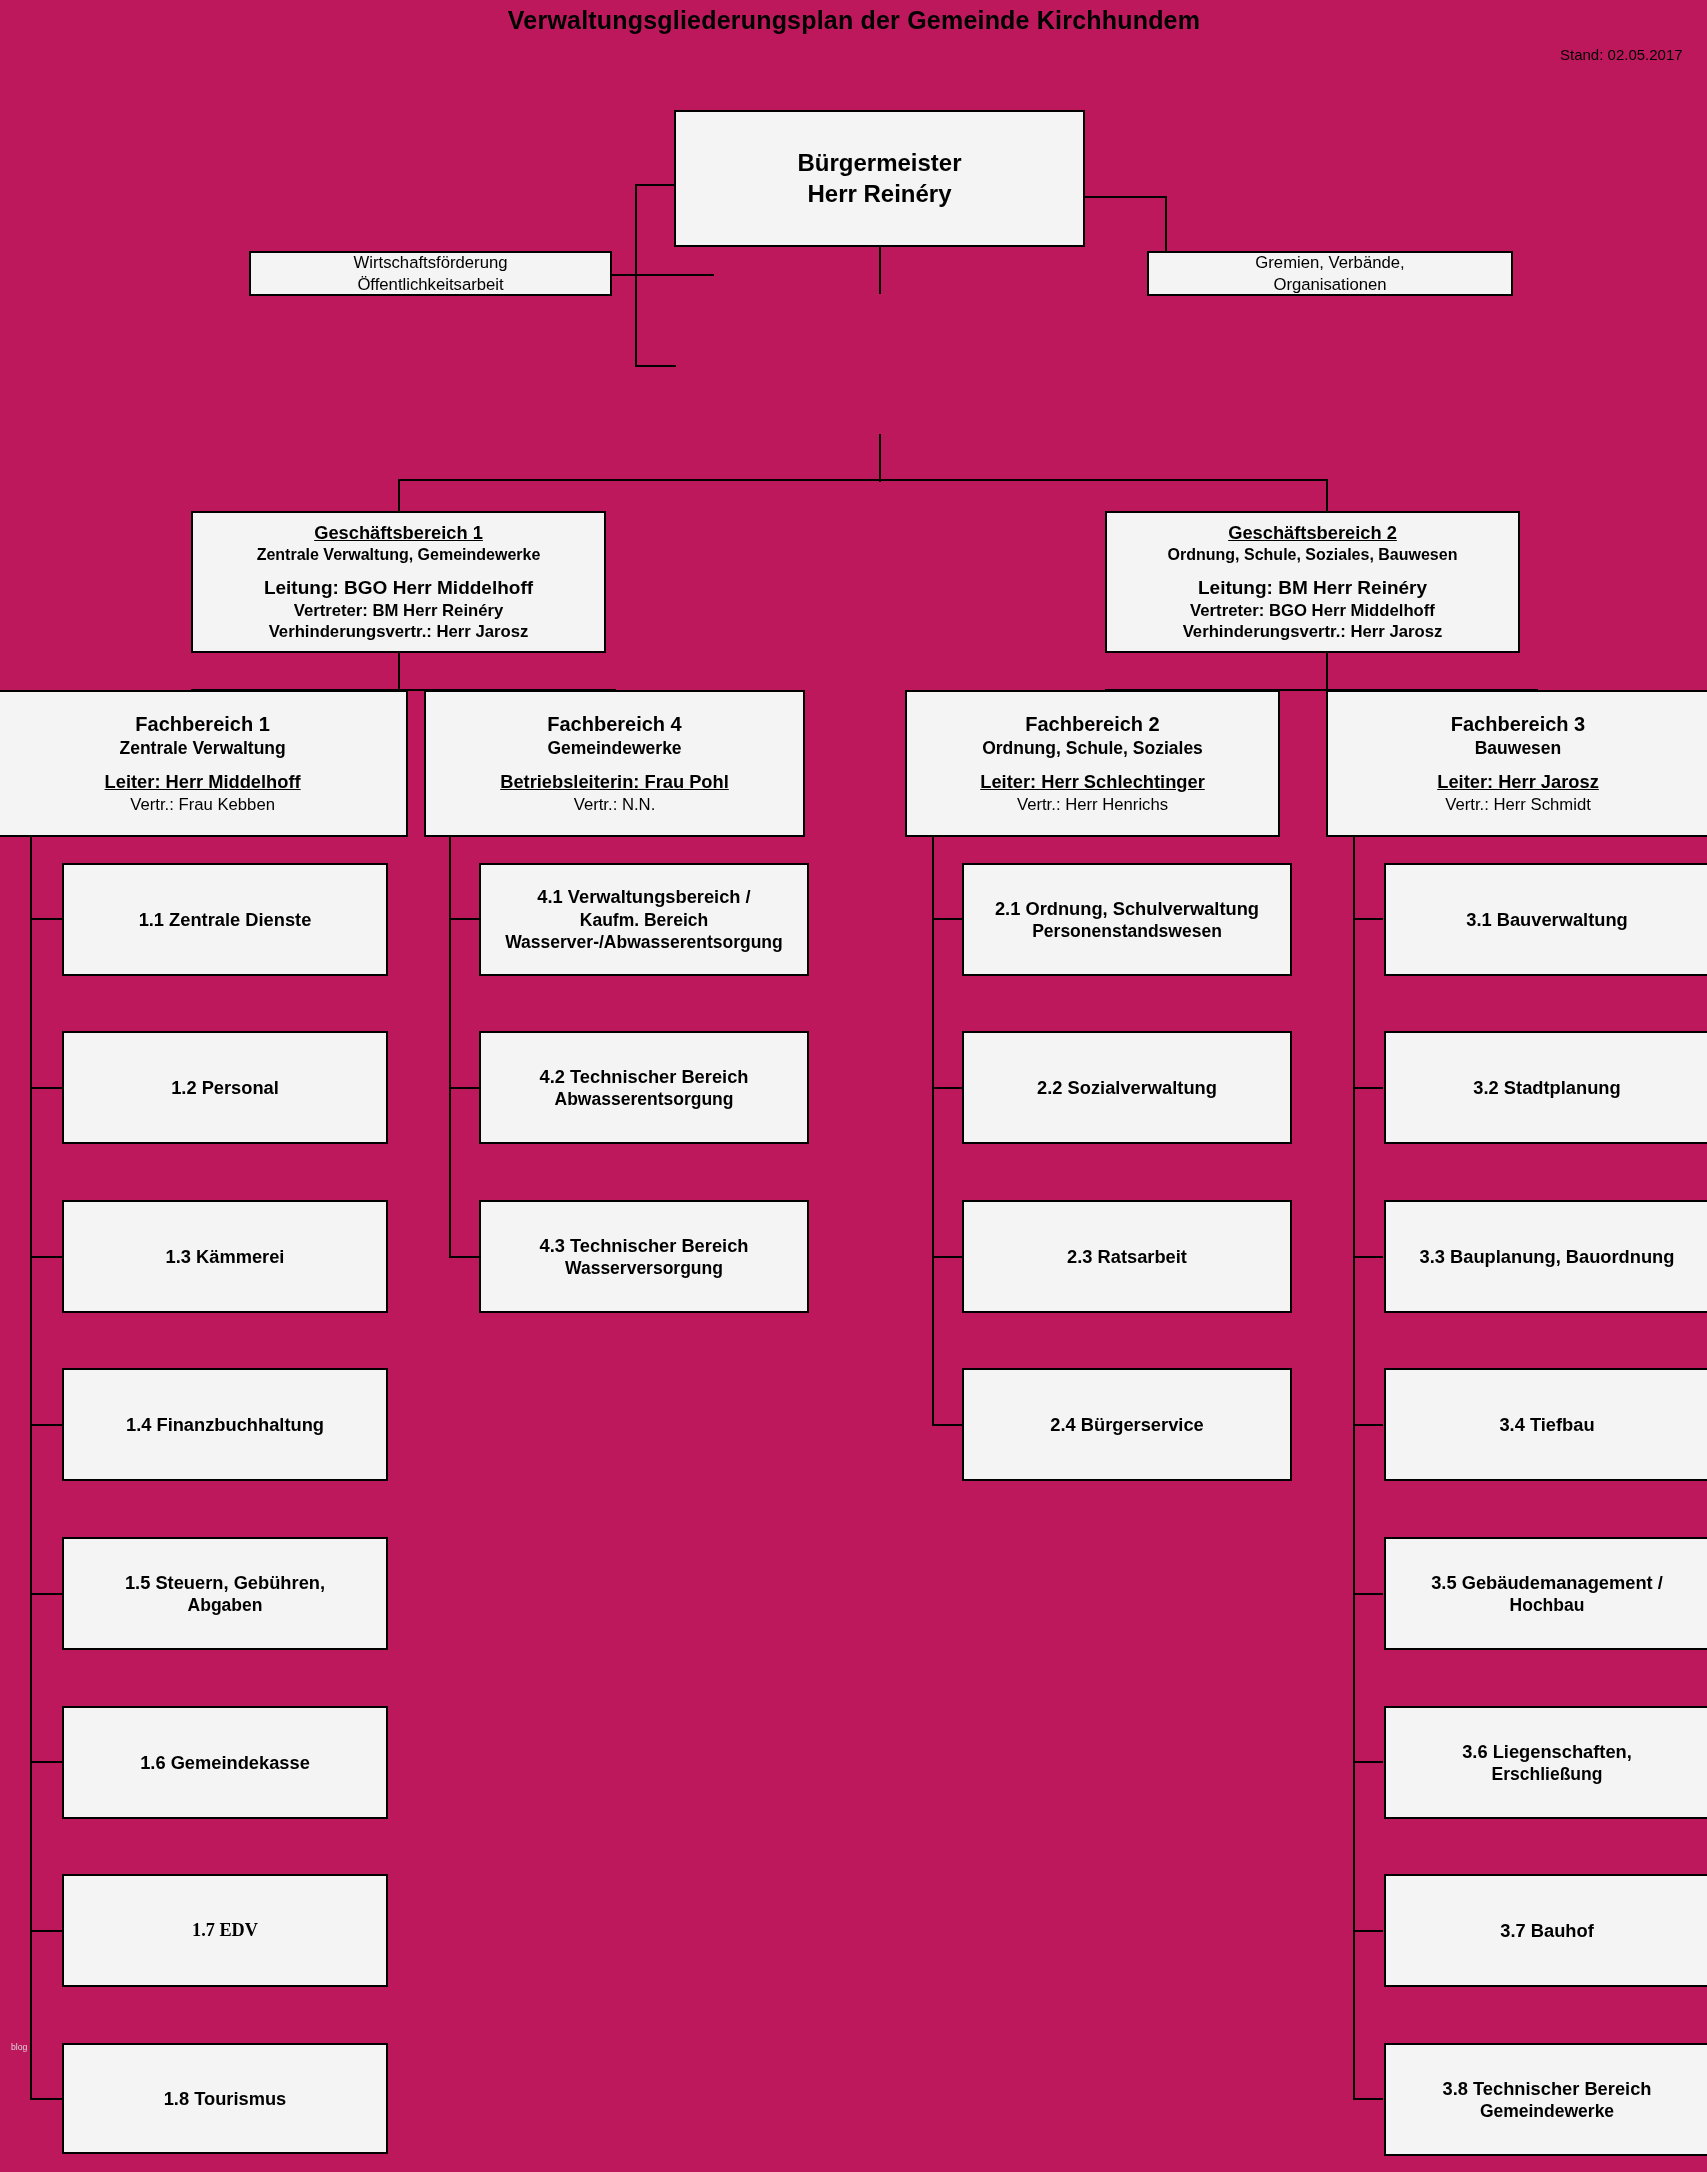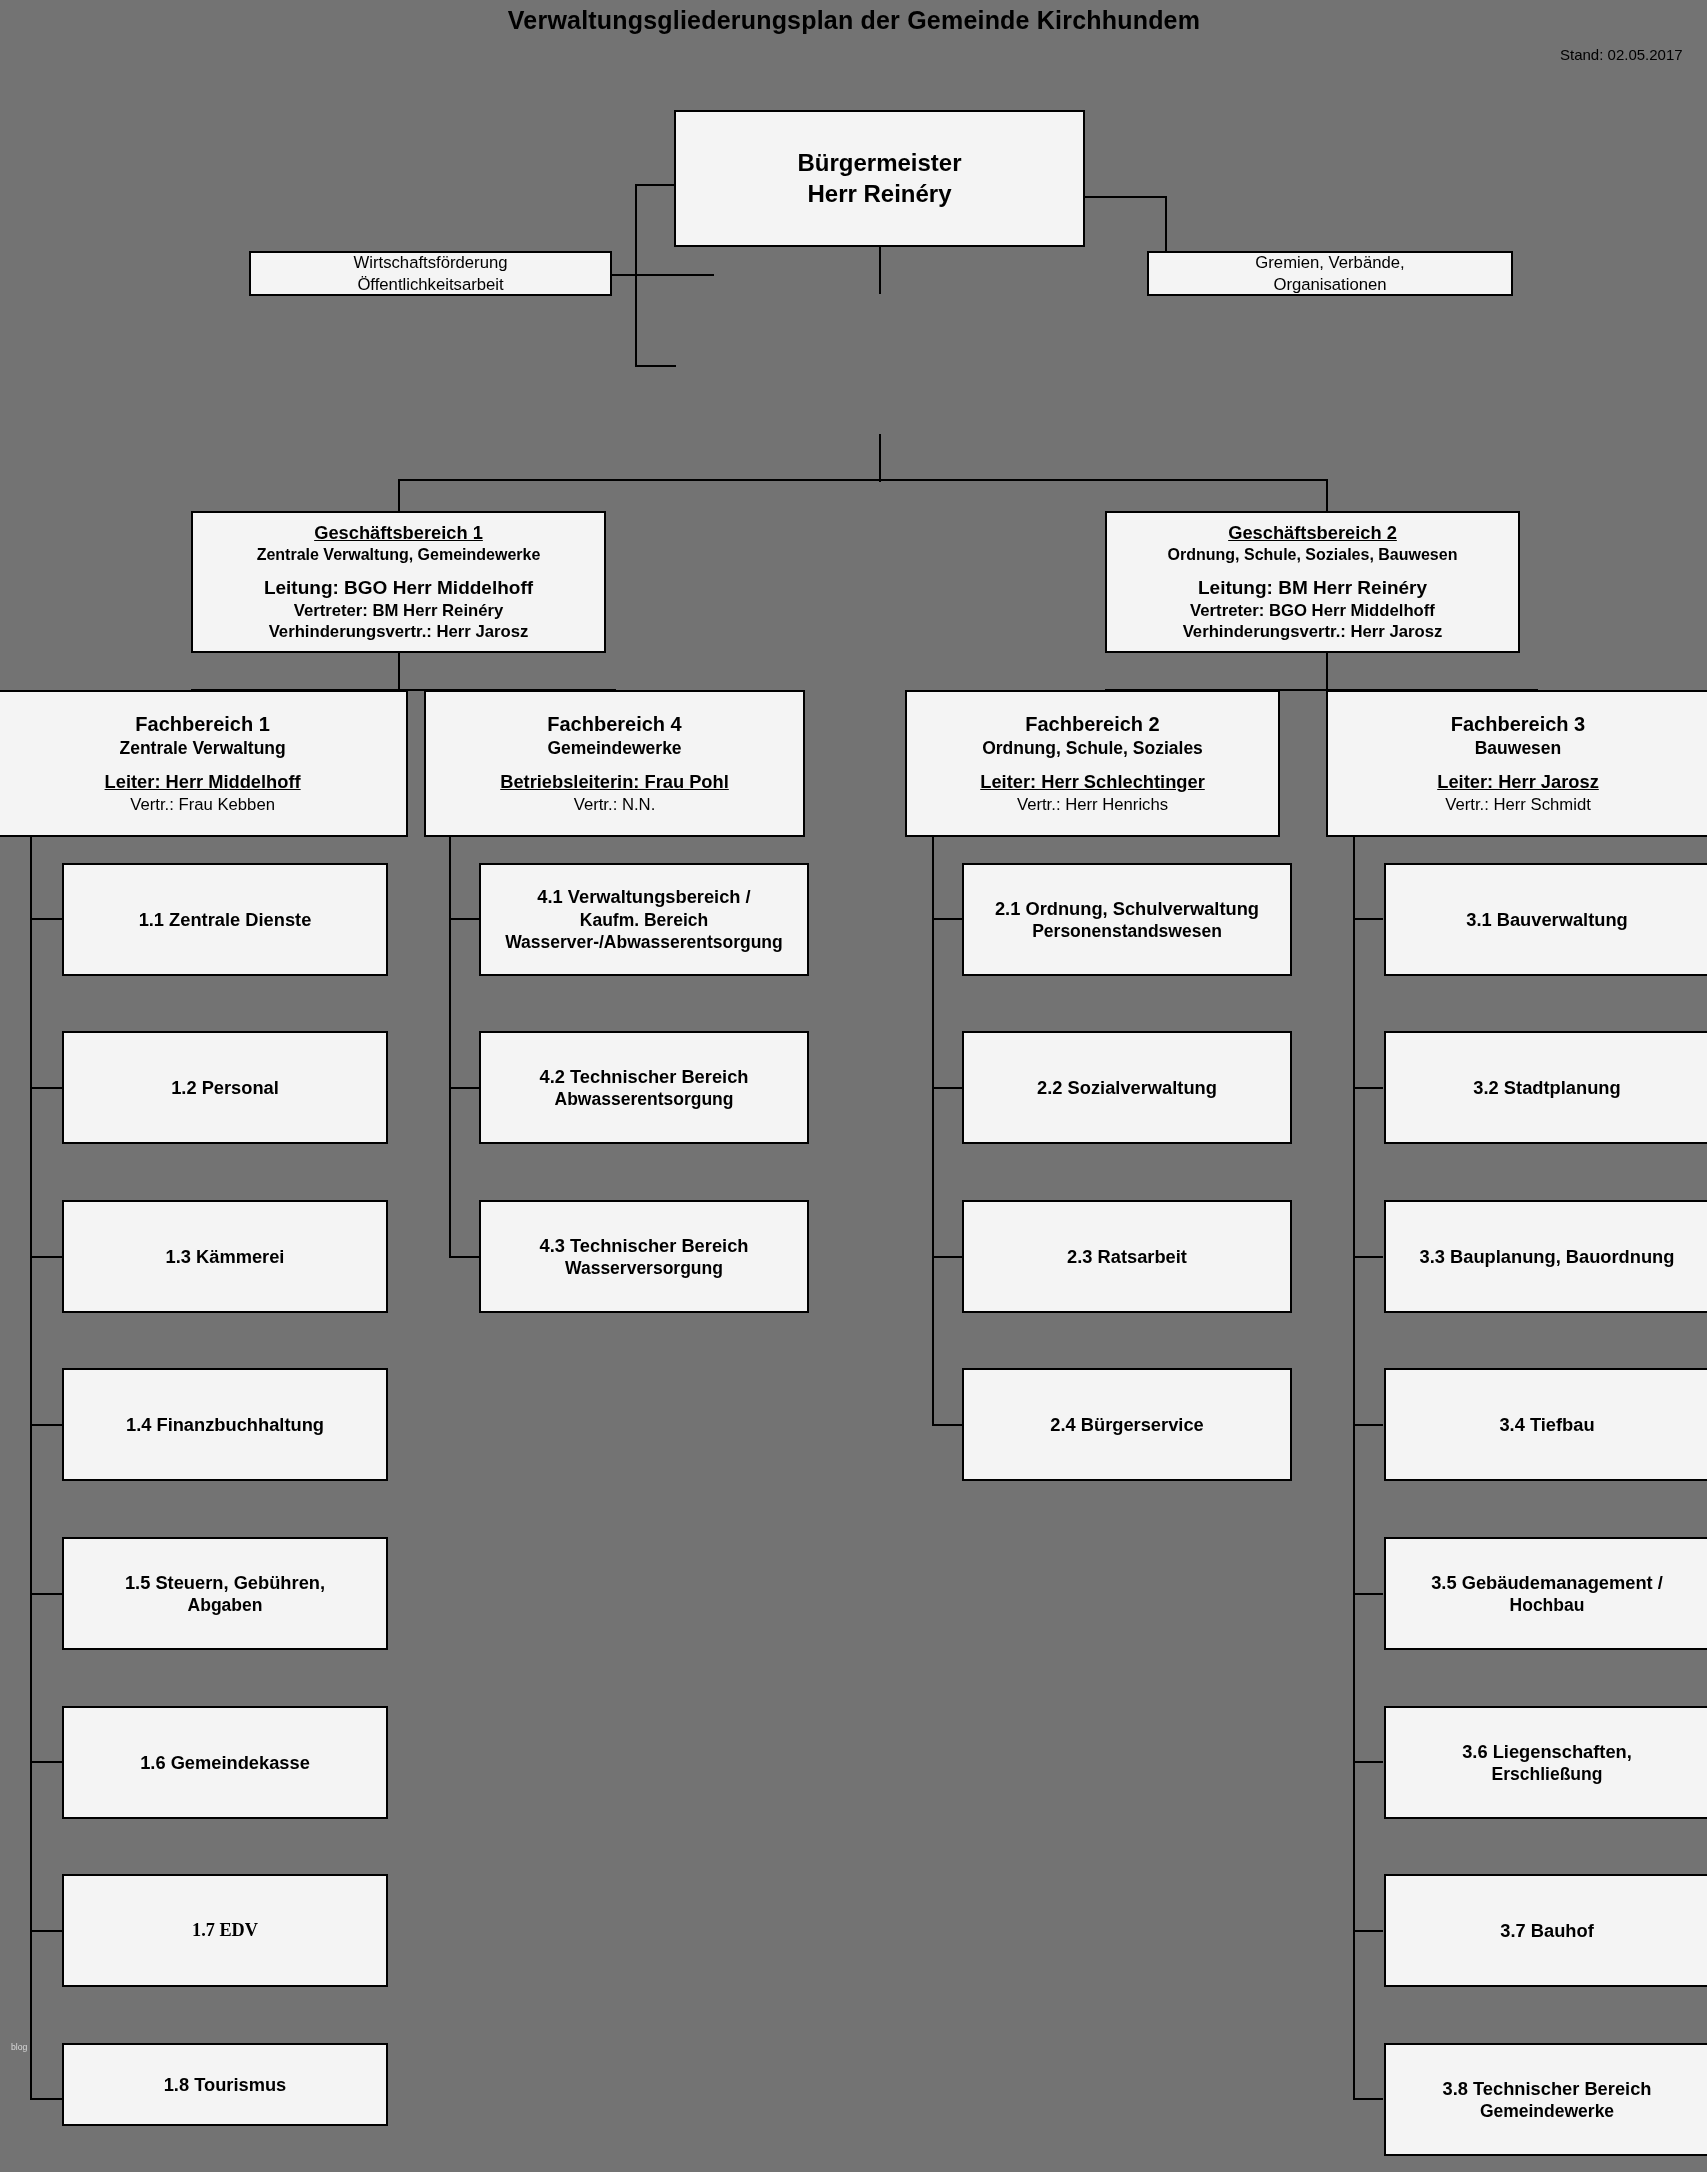--- a/index.html
+++ b/index.html
@@ -5,21 +5,21 @@
   html,body{margin:0;padding:0;}
   body{
     background:#f2f2f2;
     font-family:"Liberation Sans", sans-serif;
     color:#000;
   }
   #page{
     position:relative;
     width:1708px;
     height:2172px;
-    background:#737373;
+    background:#be185d;
     overflow:hidden;
   }
   
   .box{
     position:absolute;
     box-sizing:border-box;
     border:2.4px solid #000;
     background:#f4f4f4;
     display:flex;
     flex-direction:column;
@@ -195,21 +195,21 @@
       </div>
       <div class="hl" style="left: 30px; top: 1761px; width: 32px;"></div>
       <div class="box" style="left: 62px; top: 1706px; width: 326px; height: 113px; align-items: center;">
         <span class="ln t-unit">1.6 Gemeindekasse</span>
       </div>
       <div class="hl" style="left: 30px; top: 1930px; width: 32px;"></div>
       <div class="box" style="left: 62px; top: 1874px; width: 326px; height: 113px; font-family: Liberation Serif, serif;">
         <span class="ln t-unit">1.7 EDV</span>
       </div>
       <div class="hl" style="left: 30px; top: 2098px; width: 32px;"></div>
-      <div class="box" style="left: 62px; top: 2043px; width: 326px; height: 83px;">
+      <div class="box" style="left: 62px; top: 2043px; width: 326px; height: 111px;">
         <span class="ln t-unit">1.8 Tourismus</span>
       </div>
       <div class="hl" style="left: 449px; top: 918px; width: 30px;"></div>
       <div class="box" style="left: 479px; top: 863px; width: 330px; height: 113px;">
         <span class="ln t-unit">4.1 Verwaltungsbereich /</span>
         <span class="ln t-unit-sub">Kaufm. Bereich</span>
         <span class="ln t-unit-sub">Wasserver-/Abwasserentsorgung</span>
       </div>
       <div class="hl" style="left: 449px; top: 1087px; width: 30px;"></div>
       <div class="box" style="left: 479px; top: 1031px; width: 330px; height: 113px;">

